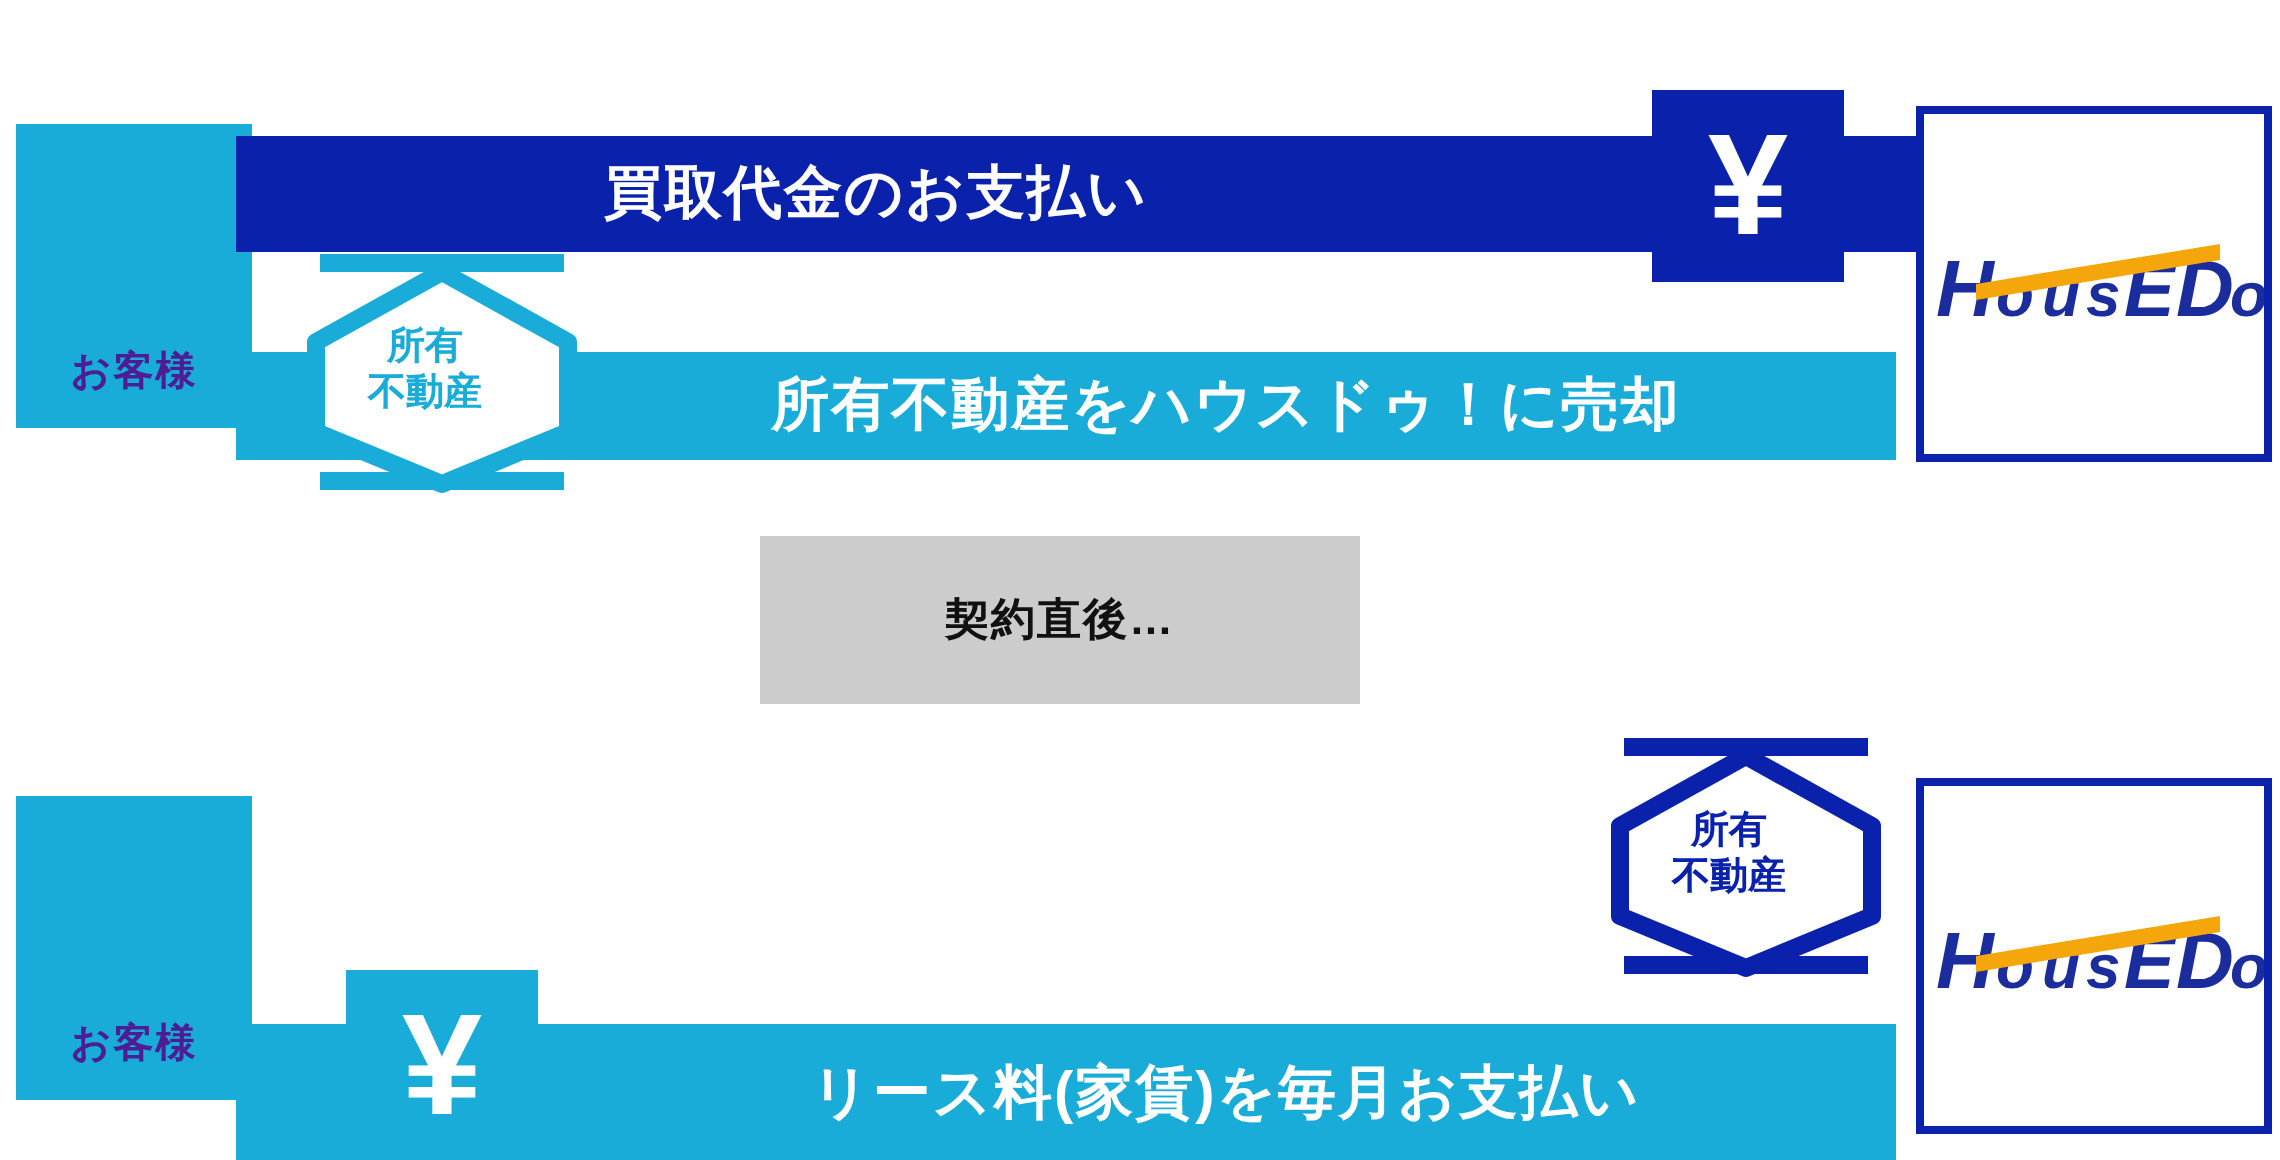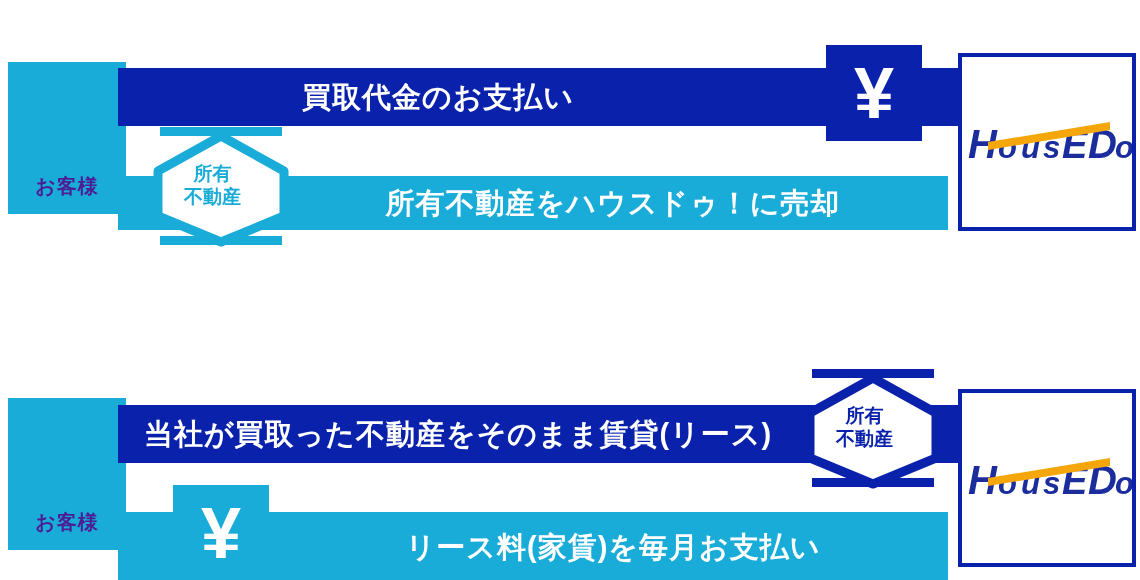--- a/index.html
+++ b/index.html
@@ -160,28 +160,28 @@
           <text x="79" y="42" font-size="31">s</text>
           <text x="98" y="42" font-size="38">E</text>
           <text x="124" y="42" font-size="40">D</text>
           <text x="151" y="42" font-size="31">o</text>
         </g>
         <polygon points="24,26 146,6 146,14 24,34" fill="#F5A60A"></polygon>
       </svg>
     </div>
   </div>
 
+  <div class="note-box" style="left:380px;top:268px;width:300px;height:84px;">
+    <div class="note-text">契約直後…</div>
+  </div>
 
   <div class="customer-panel" style="left:8px;top:398px;width:118px;height:152px;padding-bottom:18px;">
     <div class="customer-label">お客様</div>
   </div>
 
-  <div class="bar bar-dark" style="left:118px;top:405px;width:840px;height:58px;">
-    <div class="bar-text" style="padding-right:160px;">当社が買取った不動産をそのまま賃貸(リース)</div>
-  </div>
 
   <div class="bar bar-cyan" style="left:118px;top:512px;width:830px;height:70px;">
     <div class="bar-text" style="padding-left:160px;">リース料(家賃)を毎月お支払い</div>
   </div>
 
   <div class="yen-badge yen-cyan" style="left:173px;top:485px;width:96px;height:96px;">
     <span class="yen-glyph">¥</span>
   </div>
 
   <div class="house-wrap house-dark" style="left:800px;top:366px;width:146px;height:124px;">

